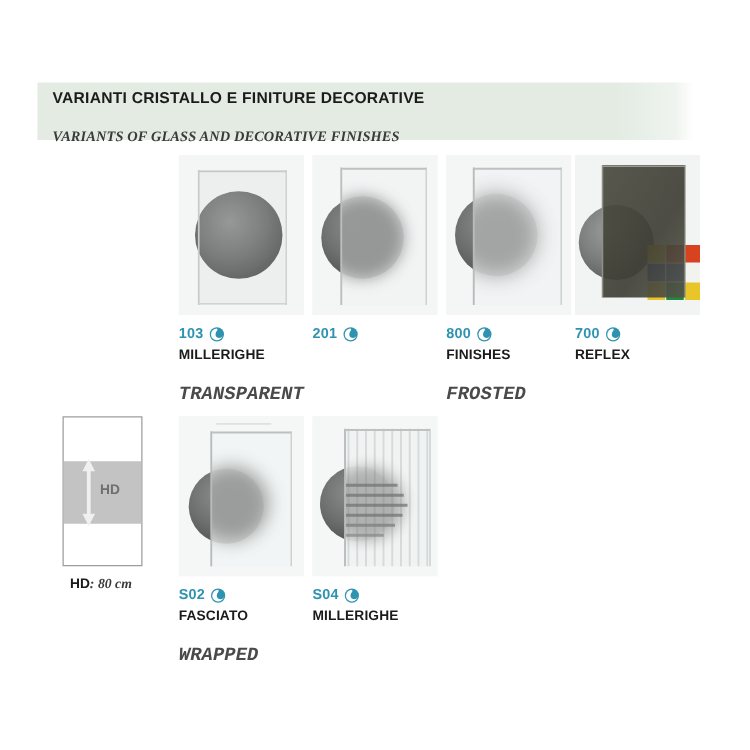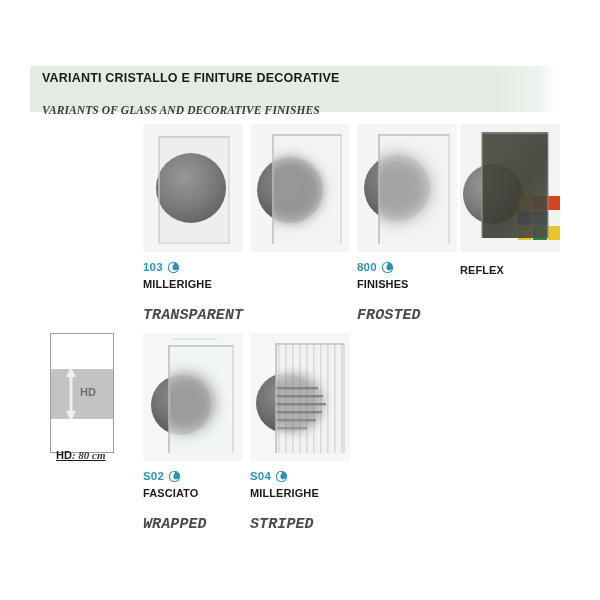--- a/index.html
+++ b/index.html
@@ -92,22 +92,22 @@
   .hd-box{position:absolute;z-index:4;}
   .hd-frame{
     position:absolute;left:0;top:0;width:64px;height:120px;
     border:1px solid #9d9d9d;background:#ffffff;box-sizing:border-box;
   }
   .hd-band{
     position:absolute;left:0;top:35px;width:100%;height:50px;
     background:#c3c3c3;
   }
   .hd-caption{
-    position:absolute;left:6px;top:116px;white-space:nowrap;
-    font-size:11px;color:#1b1b1b;text-decoration:underline;
+    position:absolute;left:6px;top:128px;white-space:nowrap;
+    font-size:11px;color:#1b1b1b;
   }
   .hd-caption b{font-weight:700;}
   .hd-caption i{
     font-family:"Liberation Serif", serif;font-style:italic;font-weight:700;color:#3a3a3a;
   }
 </style>
 </head>
 <body>
 
 <div class="page">
@@ -173,20 +173,27 @@
         <g clip-path="url(#clipB)">
           <circle cx="40" cy="66" r="33" fill="#6f7271" opacity=".85" filter="url(#blurB)"></circle>
         </g>
         <rect x="23" y="10" width="68" height="110" fill="#ffffff" opacity=".18"></rect>
         <line x1="23" y1="10" x2="23" y2="120" stroke="#b9bfbe" stroke-width="1.5"></line>
         <line x1="91" y1="10" x2="91" y2="120" stroke="#cdd2d1" stroke-width="1.2"></line>
         <line x1="23" y1="11" x2="91" y2="11" stroke="#bcc2c1" stroke-width="1.5"></line>
       </svg>
     </div>
     <div class="caption">
+      <div class="code-row">
+        <span class="code">201</span>
+        <svg class="drop-icon" viewBox="0 0 16 16">
+          <circle cx="8" cy="8" r="7" fill="#2e93b0"></circle>
+          <path d="M8 2.2 A5.8 5.8 0 1 0 13.8 8 C13.8 10.6 11.3 12 9 11.4 C6.8 10.8 6.2 8.4 7 6.4 C7.7 4.6 9.4 3.4 8 2.2 Z" fill="#ffffff"></path>
+        </svg>
+      </div>
       <div class="name-en"></div>
     </div>
   </div>
 
   <div class="cell" style="left:357px;top:124px;">
     <div class="thumb">
       <svg width="100" height="128" viewBox="0 0 100 128">
         <defs>
           <radialGradient id="ballC" cx="40%" cy="35%" r="72%">
             <stop offset="0%" stop-color="#8b8d8c"></stop>
@@ -253,20 +260,27 @@
           <rect x="73" y="102" width="14" height="14" fill="#1f8a3c"></rect>
           <rect x="88" y="102" width="12" height="14" fill="#e8c62a"></rect>
         </g>
         <rect x="22" y="8" width="66" height="106" fill="url(#tint)" opacity=".92"></rect>
         <line x1="22" y1="8" x2="22" y2="114" stroke="#8f9187" stroke-width="1.2"></line>
         <line x1="88" y1="8" x2="88" y2="114" stroke="#8f9187" stroke-width="1"></line>
         <line x1="22" y1="9" x2="88" y2="9" stroke="#9a9c92" stroke-width="1.2"></line>
       </svg>
     </div>
     <div class="caption">
+      <div class="code-row">
+        <span class="code">700</span>
+        <svg class="drop-icon" viewBox="0 0 16 16">
+          <circle cx="8" cy="8" r="7" fill="#2e93b0"></circle>
+          <path d="M8 2.2 A5.8 5.8 0 1 0 13.8 8 C13.8 10.6 11.3 12 9 11.4 C6.8 10.8 6.2 8.4 7 6.4 C7.7 4.6 9.4 3.4 8 2.2 Z" fill="#ffffff"></path>
+        </svg>
+      </div>
       <div class="name">REFLEX</div>
       <div class="name-en"></div>
     </div>
   </div>
 
   <div class="hd-box" style="left:50px;top:333px;">
     <div class="hd-frame">
       <div class="hd-band"></div>
       <svg width="64" height="120" viewBox="0 0 64 120" style="position:absolute;left:0;top:0;">
         <line x1="20" y1="40" x2="20" y2="80" stroke="#f0f0f0" stroke-width="3"></line>
@@ -364,17 +378,16 @@
     </div>
     <div class="caption">
       <div class="code-row">
         <span class="code">S04</span>
         <svg class="drop-icon" viewBox="0 0 16 16">
           <circle cx="8" cy="8" r="7" fill="#2e93b0"></circle>
           <path d="M8 2.2 A5.8 5.8 0 1 0 13.8 8 C13.8 10.6 11.3 12 9 11.4 C6.8 10.8 6.2 8.4 7 6.4 C7.7 4.6 9.4 3.4 8 2.2 Z" fill="#ffffff"></path>
         </svg>
       </div>
       <div class="name">MILLERIGHE</div>
-      <div class="name-en">STRIPED</div>
     </div>
   </div>
 
 </div>
 
 </body></html>

